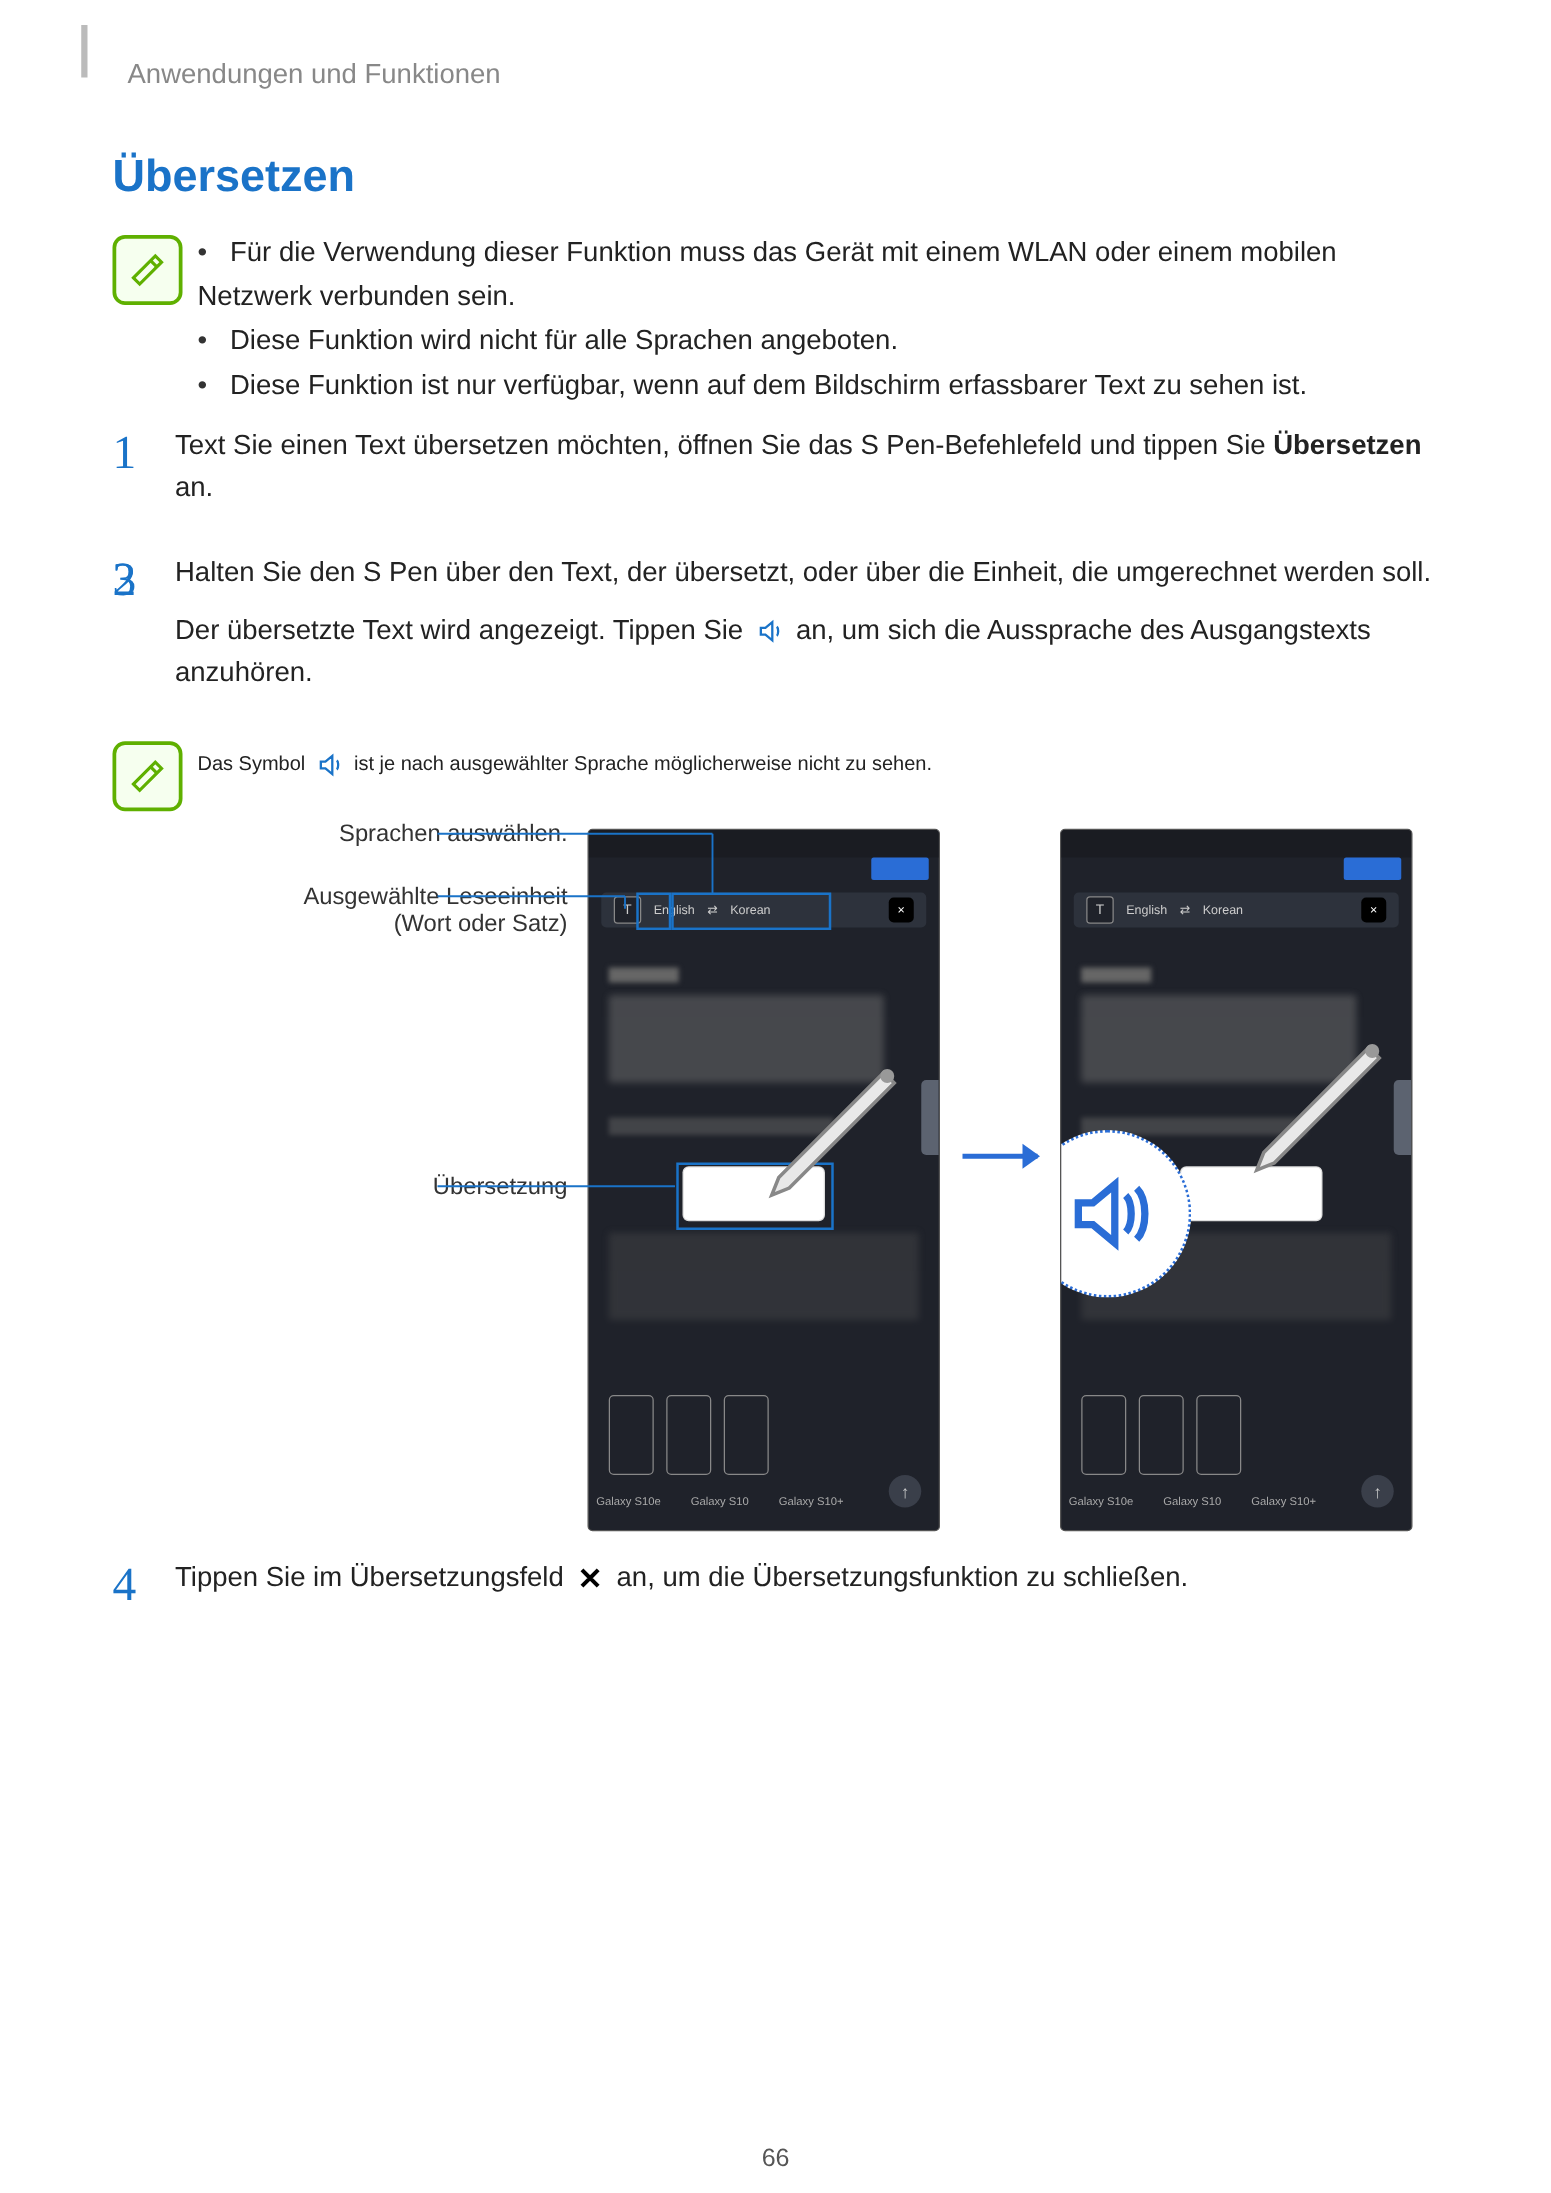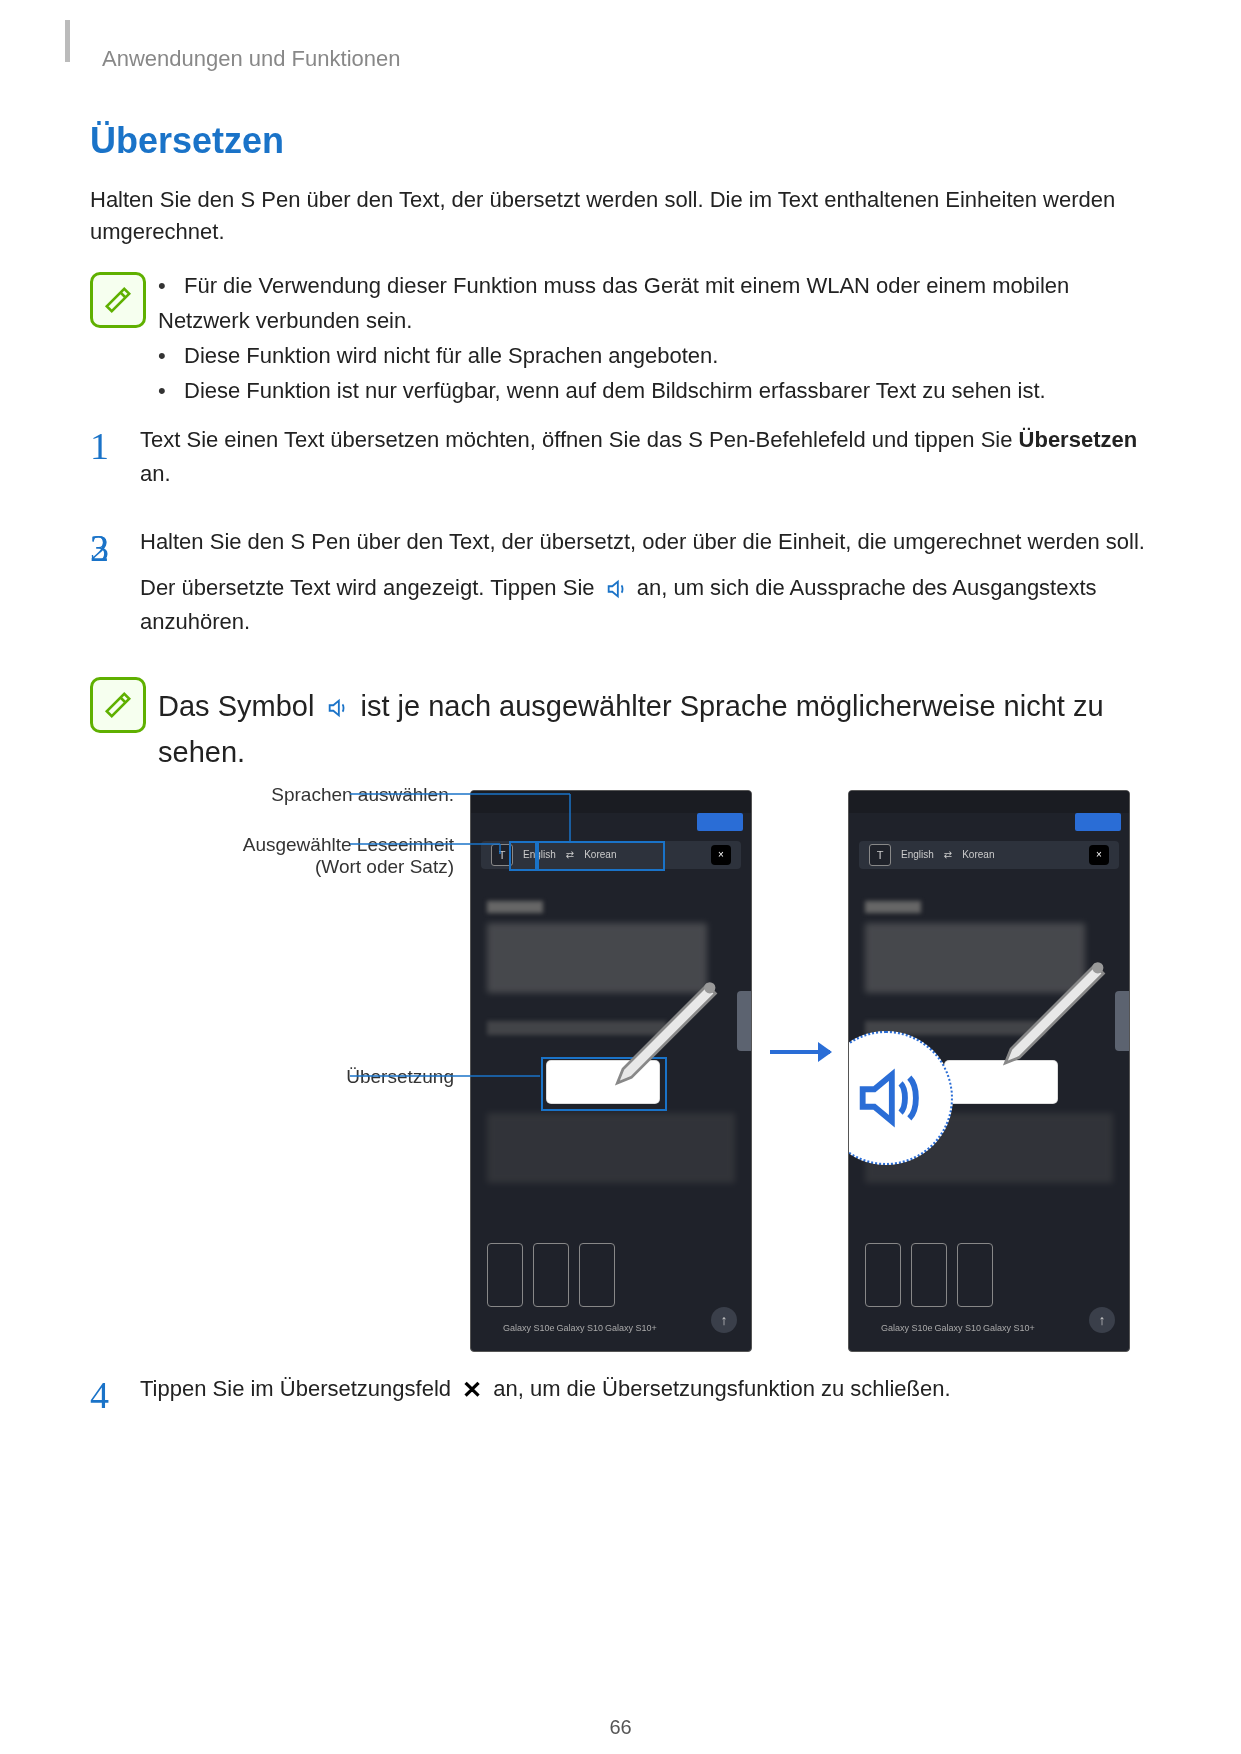--- a/index.html
+++ b/index.html
@@ -69,23 +69,24 @@
     font-size: 22px;
     line-height: 1.6;
   }
   ul.note-list li::before {
     content: "•";
     display:inline-block;
     width: 26px;
     color:#333;
   }
   .note-single {
-    font-size:29px;
+    font-size:16px;
     line-height:1.6;
     padding-top:10px;
+    text-align:center;
   }
   ol.steps {
     list-style:none;
     padding:0;
     margin: 14px 0 0 0;
     counter-reset: step;
   }
   ol.steps > li {
     position:relative;
     padding-left: 50px;
@@ -233,22 +234,22 @@
     bottom:44px; left:16px;
     display:flex; gap:10px;
   }
   .phone .thumbs .th {
     width:34px; height:62px;
     border:1px solid #888;
     border-radius:4px;
   }
   .phone .labels {
     position:absolute;
-    bottom:18px; left:32px;
-    display:flex; gap:2px;
+    bottom:18px; left:6px;
+    display:flex; gap:24px;
     font-size:9px; color:#aaa;
   }
   .phone .fab {
     position:absolute;
     bottom:18px; right:14px;
     width:26px;height:26px;border-radius:50%;
     background:#3a3f4a;color:#ccc;
     display:flex;align-items:center;justify-content:center;
     font-size:14px;
   }
@@ -307,21 +308,20 @@
 </style>
 </head>
 <body>
 
 <div class="page">
   <div class="header-bar"></div>
   <div class="breadcrumb">Anwendungen und Funktionen</div>
 
   <h1 class="section-title">Übersetzen</h1>
 
-  <p class="intro">Halten Sie den S Pen über den Text, der übersetzt werden soll. Die im Text enthaltenen Einheiten werden umgerechnet.</p>
 
   <div class="note-row">
     <div class="note-icon">
       <svg viewBox="0 0 24 24" width="30" height="30" fill="none" stroke="#5fb000" stroke-width="2">
           <path d="M3 17l4 4L21 7l-4-4L3 17z"></path>
           <path d="M14 6l4 4"></path>
         </svg>
     </div>
     <ul class="note-list">
       <li>Für die Verwendung dieser Funktion muss das Gerät mit einem WLAN oder einem mobilen Netzwerk verbunden sein.</li>

